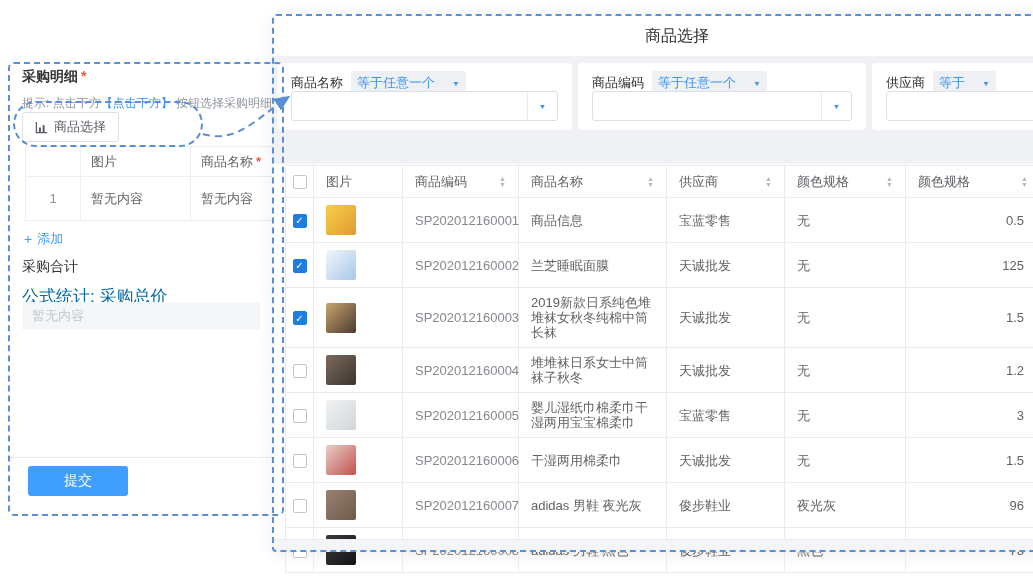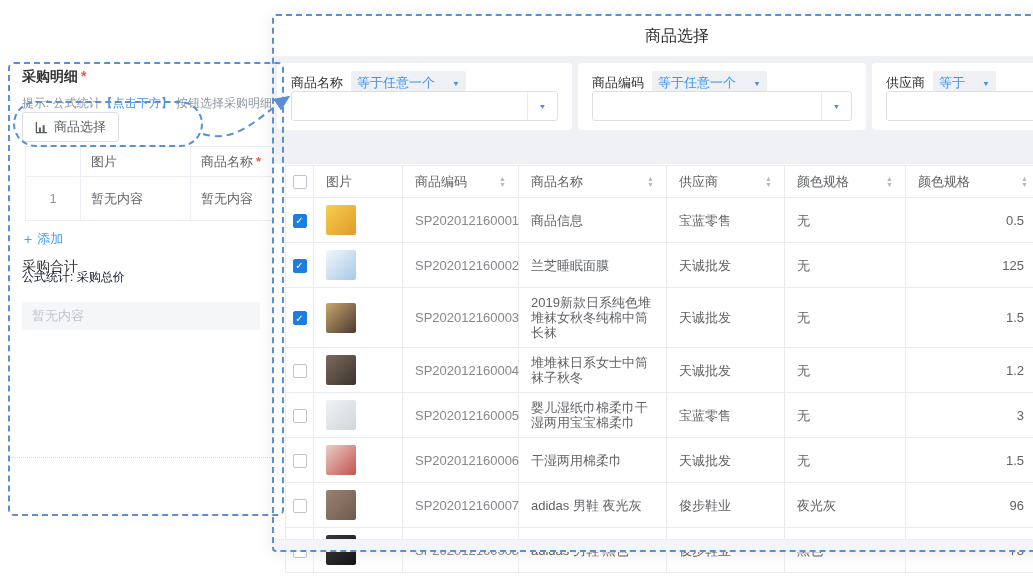--- a/index.html
+++ b/index.html
@@ -20,21 +20,21 @@
   .ltable{ position:absolute; left:17px; top:84px; width:258px; border-collapse:collapse; table-layout:fixed; }
   .ltable th,.ltable td{ border:1px solid #ebeef5; font-size:13px; padding:0 10px; }
   .ltable th{ height:30px; color:#606266; font-weight:normal; text-align:left; background:#fff; }
   .ltable td{ height:44px; color:#606266; }
   .ltable td.idx{ text-align:center; color:#909399; }
   .muted{ color:#c0c4cc; }
   .add-link{ position:absolute; left:16px; top:168px; display:flex; align-items:center; gap:5px;
              color:#409eff; font-size:13px; cursor:pointer; }
   .plus{ font-size:14px; line-height:14px; }
   .sub-title{ position:absolute; left:14px; top:196px; font-size:14px; font-weight:normal; color:#303133; }
-  .formula{ position:absolute; left:14px; top:207px; font-size:12px; color:#0f172a; }
+  .formula{ position:absolute; left:14px; top:223px; font-size:17px; color:#0369a1; }
   .ro-field{ position:absolute; left:14px; top:240px; width:238px; height:28px; background:#f5f6f8;
              color:#c0c4cc; font-size:13px; line-height:28px; padding:0 10px; border-radius:2px; }
   .p-divider{ position:absolute; left:2px; right:2px; top:395px; border-top:1px dotted #d4d7dc; }
   .submit-btn{ position:absolute; left:20px; top:404px; width:100px; height:30px; background:#409eff;
                color:#fff; border:none; border-radius:3px; font-size:14px; cursor:pointer; font-family:inherit; }
 
   
   .modal{ position:absolute; left:272px; top:14px; width:810px; height:538px; background:#fff; z-index:10;
           box-shadow:0 2px 16px rgba(0,0,0,.08); }
   .m-title{ position:absolute; top:12px; left:0; width:100%; text-align:center; font-size:16px; color:#303133; }
@@ -82,21 +82,21 @@
 </head>
 <body>
 
 <div class="stage">
 
   <section class="panel">
     <div class="p-title">
       <span>采购明细</span><span class="req">*</span>
     </div>
     <div class="p-tip">
-      <span>提示: 公式统计</span><span class="tip-hl">【点击下方】</span><span> 按钮选择采购明细商品</span>
+      <span>提示: 点击下方</span><span class="tip-hl">【点击下方】</span><span> 按钮选择采购明细商品</span>
     </div>
     <button class="select-btn">
       <span style="display:inline-flex;">
         <svg width="13" height="13" viewBox="0 0 14 14">
             <path d="M1.5 1v11.5H13" fill="none" stroke="#5a5e66" stroke-width="1.4"></path>
             <rect x="4.2" y="7" width="2.2" height="5" fill="#5a5e66"></rect>
             <rect x="8.2" y="4.5" width="2.2" height="7.5" fill="#5a5e66"></rect>
           </svg>
       </span>
       <span>商品选择</span>
@@ -126,20 +126,21 @@
 
     <div class="add-link">
       <span class="plus">+</span>
       <span>添加</span>
     </div>
 
     <div class="sub-title">采购合计</div>
     <div class="formula">公式统计: 采购总价</div>
     <div class="ro-field">暂无内容</div>
     <div class="p-divider"></div>
+    <button class="submit-btn">提交</button>
   </section>
 
   <section class="modal">
     <div class="m-title">商品选择</div>
 
     <div class="filter-band">
       <div class="fcard c0">
         <div class="frow">
           <span class="flabel">商品名称</span>
           <span class="fcond">

